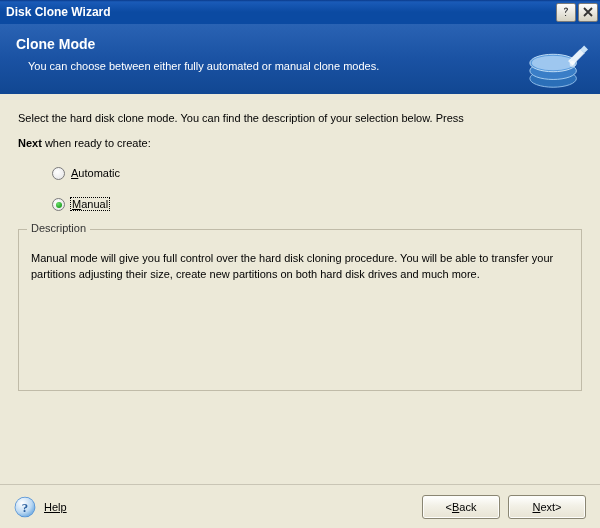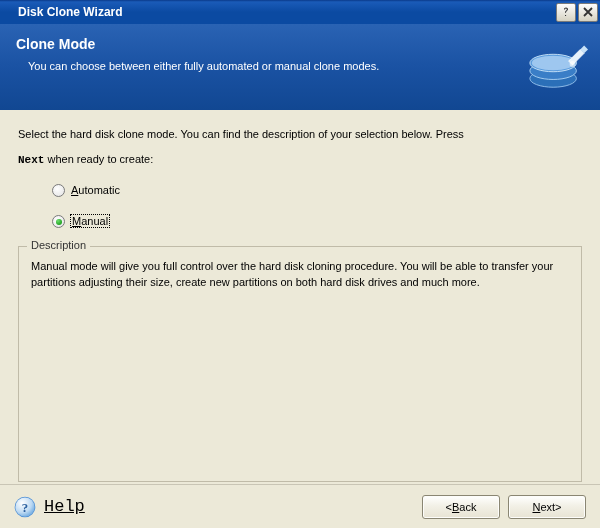--- a/index.html
+++ b/index.html
@@ -15,21 +15,21 @@
   }
   
   .titlebar {
     background: linear-gradient(to bottom, #0a3a8a 0%, #1a5bb8 8%, #0b4aa2 50%, #0b4aa2 100%);
     height: 24px;
     display: flex;
     align-items: center;
     color: #fff;
     font-weight: bold;
     font-size: 12px;
-    padding-left: 18px;
+    padding-left: 6px;
     position: relative;
   }
   .titlebar .title-text { flex: 1; }
   .title-btn {
     width: 20px;
     height: 19px;
     margin-right: 2px;
     background: linear-gradient(to bottom, #fdfdfd, #d6d2c2);
     border: 1px solid #7a7a7a;
     border-radius: 2px;
@@ -42,21 +42,21 @@
     line-height: 1;
   }
   .title-btn svg { width: 12px; height: 12px; }
 
   
   .banner {
     background: linear-gradient(to bottom, #2a63b4 0%, #1a52a3 50%, #114792 100%);
     padding: 12px 16px 18px 16px;
     position: relative;
     color: #fff;
-    height: 86px;
+    height: 70px;
   }
   .banner-title {
     font-size: 14px;
     font-weight: bold;
     margin-bottom: 8px;
   }
   .banner-subtitle {
     font-size: 11px;
     padding-left: 12px;
   }
@@ -72,21 +72,21 @@
   .content {
     padding: 18px 18px 0 18px;
     background: #ece9d8;
   }
   .instructions {
     font-size: 11px;
     color: #000;
     margin-bottom: 13px;
   }
   .instructions-line2 { margin-bottom: 18px; }
-  .instructions b { font-weight: bold; font-family: Liberation Mono, monospace; }
+  .instructions b { font-weight: bold; }
 
   .radios { padding-left: 34px; }
   .radio-row {
     display: flex;
     align-items: flex-start;
     margin-bottom: 18px;
   }
   .radio-visual {
     width: 13px; height: 13px;
     border: 1px solid #7a7a7a;
@@ -111,25 +111,25 @@
   .radio-label u { text-decoration: underline; }
   .radio-label.focused {
     outline: 1px dotted #000;
     outline-offset: 0;
     padding: 0 1px;
   }
 
   
   .fieldset {
     margin: 10px 0 0 0;
-    padding: 12px 12px 12px 12px;
+    padding: 21px 12px 12px 12px;
     border: 1px solid #c0bba8;
     border-top: 1px solid #c0bba8;
     position: relative;
-    height: 236px;
+    height: 162px;
   }
   .fieldset-legend {
     position: absolute;
     top: -8px;
     left: 8px;
     background: #ece9d8;
     padding: 0 4px;
     font-size: 11px;
     color: #333;
   }
@@ -152,23 +152,22 @@
   }
   .help-area {
     display: flex;
     align-items: center;
     gap: 8px;
   }
   .help-icon {
     width: 22px; height: 22px;
   }
   .help-link {
-    font-size: 17px;
-    color: #000;
-    font-family: Liberation Mono, monospace;
+    font-size: 11px;
+    color: #000;
   }
   .help-link u { text-decoration: underline; }
   .spacer { flex: 1; }
   .btns { display: flex; gap: 8px; }
   .btn {
     width: 78px;
     height: 24px;
     background: linear-gradient(to bottom, #fff 0%, #f2f0e6 45%, #e7e3d3 100%);
     border: 1px solid #8a8673;
     border-radius: 3px;

